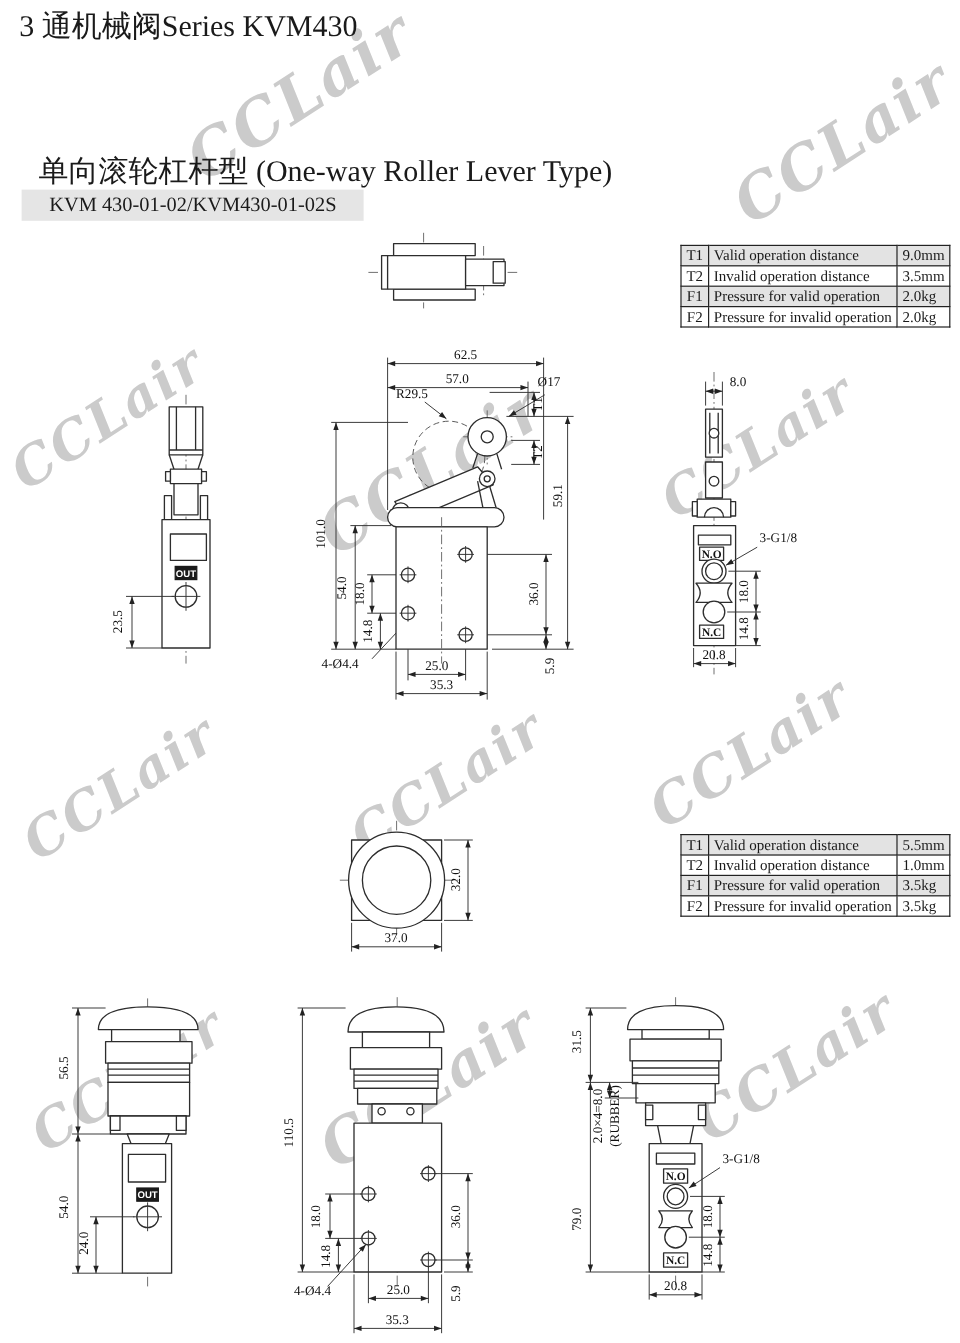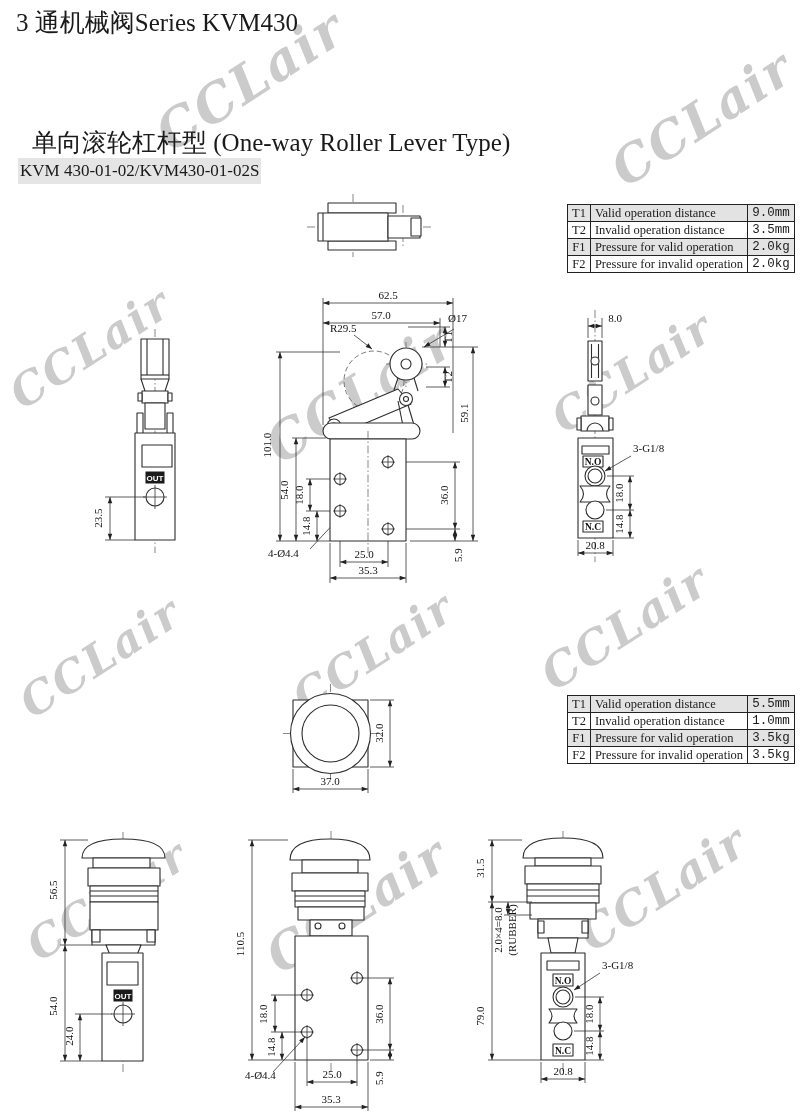--- a/index.html
+++ b/index.html
@@ -13,28 +13,28 @@
     position:absolute;color:#cbcbcb;font-family:"DejaVu Serif",serif;
     font-style:italic;font-weight:bold;letter-spacing:2px;
     transform:translate(-50%,-50%) rotate(-33deg);
     white-space:nowrap;z-index:0;user-select:none;
   }
   .content{position:absolute;left:0;top:0;width:753px;height:1119px;z-index:1;}
   .title-line{position:absolute;left:16px;font-size:25px;line-height:30px;white-space:nowrap;}
   .sec-heading{position:absolute;left:32px;font-size:25px;white-space:nowrap;}
   .model-badge{
     position:absolute;background:#e5e5e5;font-size:17px;line-height:26px;
-    padding:0 2px;white-space:nowrap;
+    padding:0 23px;white-space:nowrap;
   }
   .dim-table{position:absolute;}
   .dim-table table{border-collapse:collapse;font-size:12.5px;}
   .dim-table td{border:1px solid #222;padding:0 4px;height:16px;line-height:16px;white-space:nowrap;}
   .dim-table td.c{width:24px;text-align:center;}
   .dim-table td.d{width:152px;}
-  .dim-table td.v{width:44px;font-family:Liberation Mono, monospace;}
+  .dim-table td.v{width:44px;}
   .dim-table tr.shade{background:#e3e3e3;}
   .drw{position:absolute;}
   
   .ol{fill:none;stroke:#2d2d2d;stroke-width:1.1;stroke-linejoin:round;}
   .of{fill:#ffffff;stroke:#2d2d2d;stroke-width:1.1;stroke-linejoin:round;}
   .bk{fill:#1a1a1a;stroke:#1a1a1a;}
   .dl{stroke:#333;stroke-width:.8;fill:none;}
   .cl{stroke:#555;stroke-width:.7;stroke-dasharray:8 2.5 1.5 2.5;fill:none;}
   .dc{stroke:#555;stroke-width:.8;stroke-dasharray:5 3;fill:none;}
   svg text{font-family:"Liberation Serif","DejaVu Serif",serif;font-size:11px;fill:#111;}

